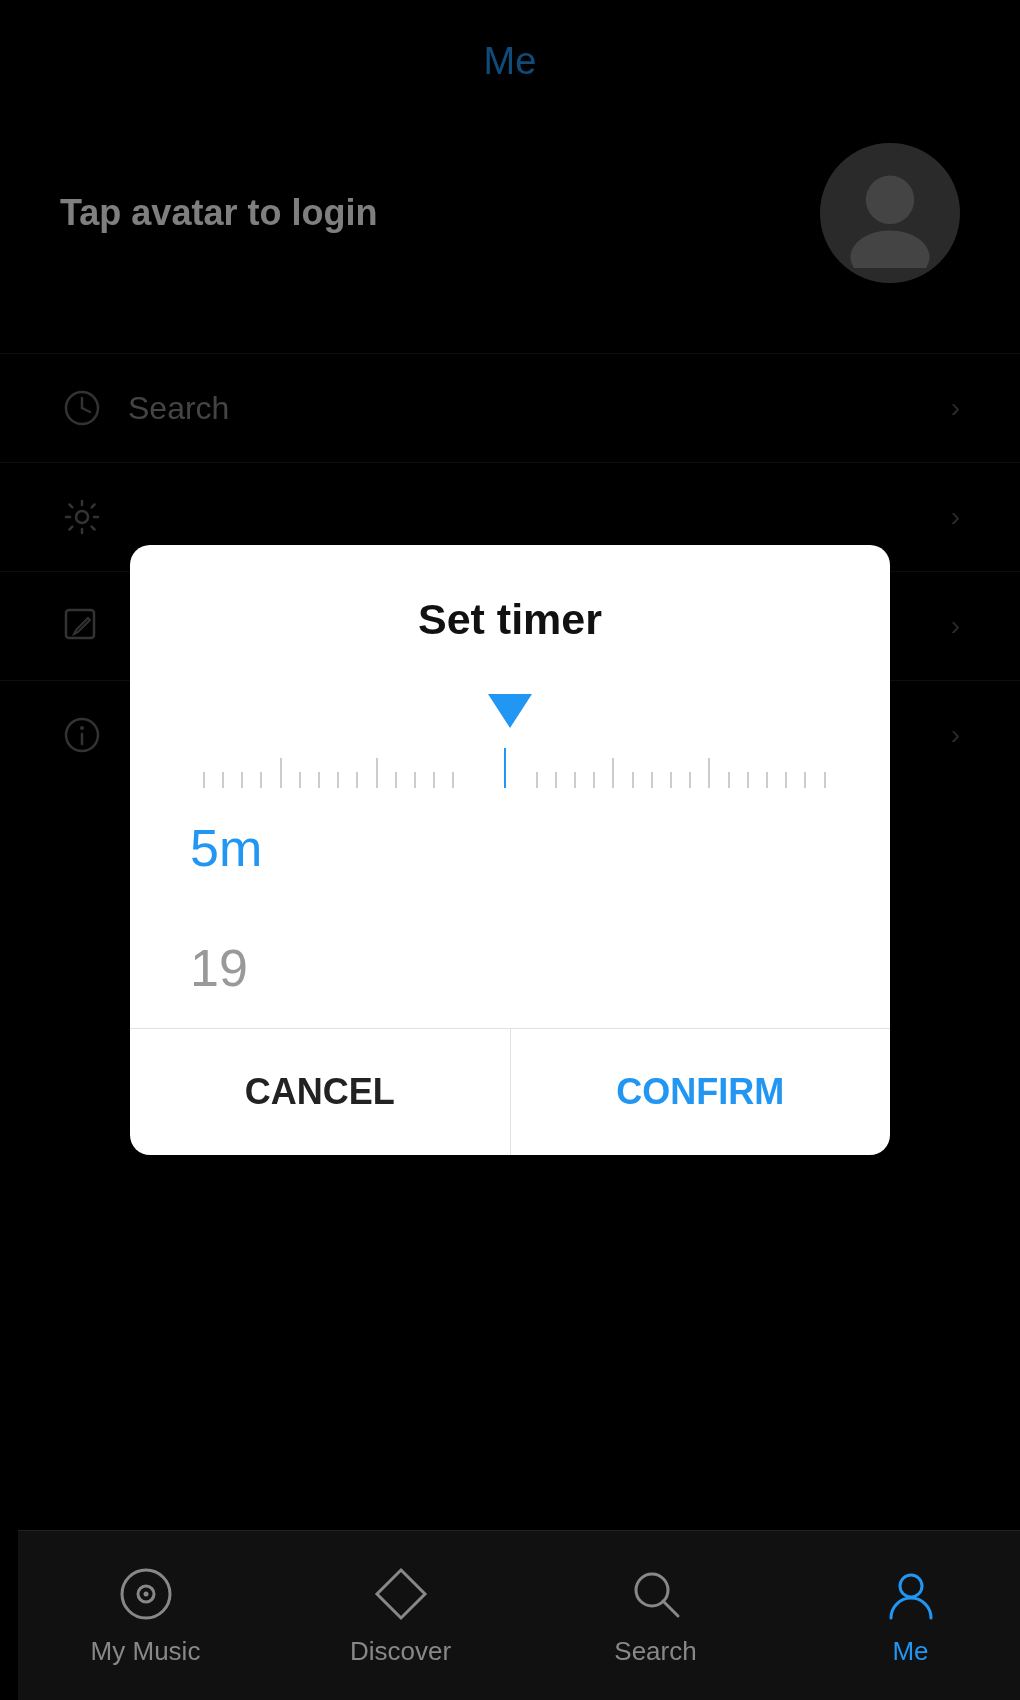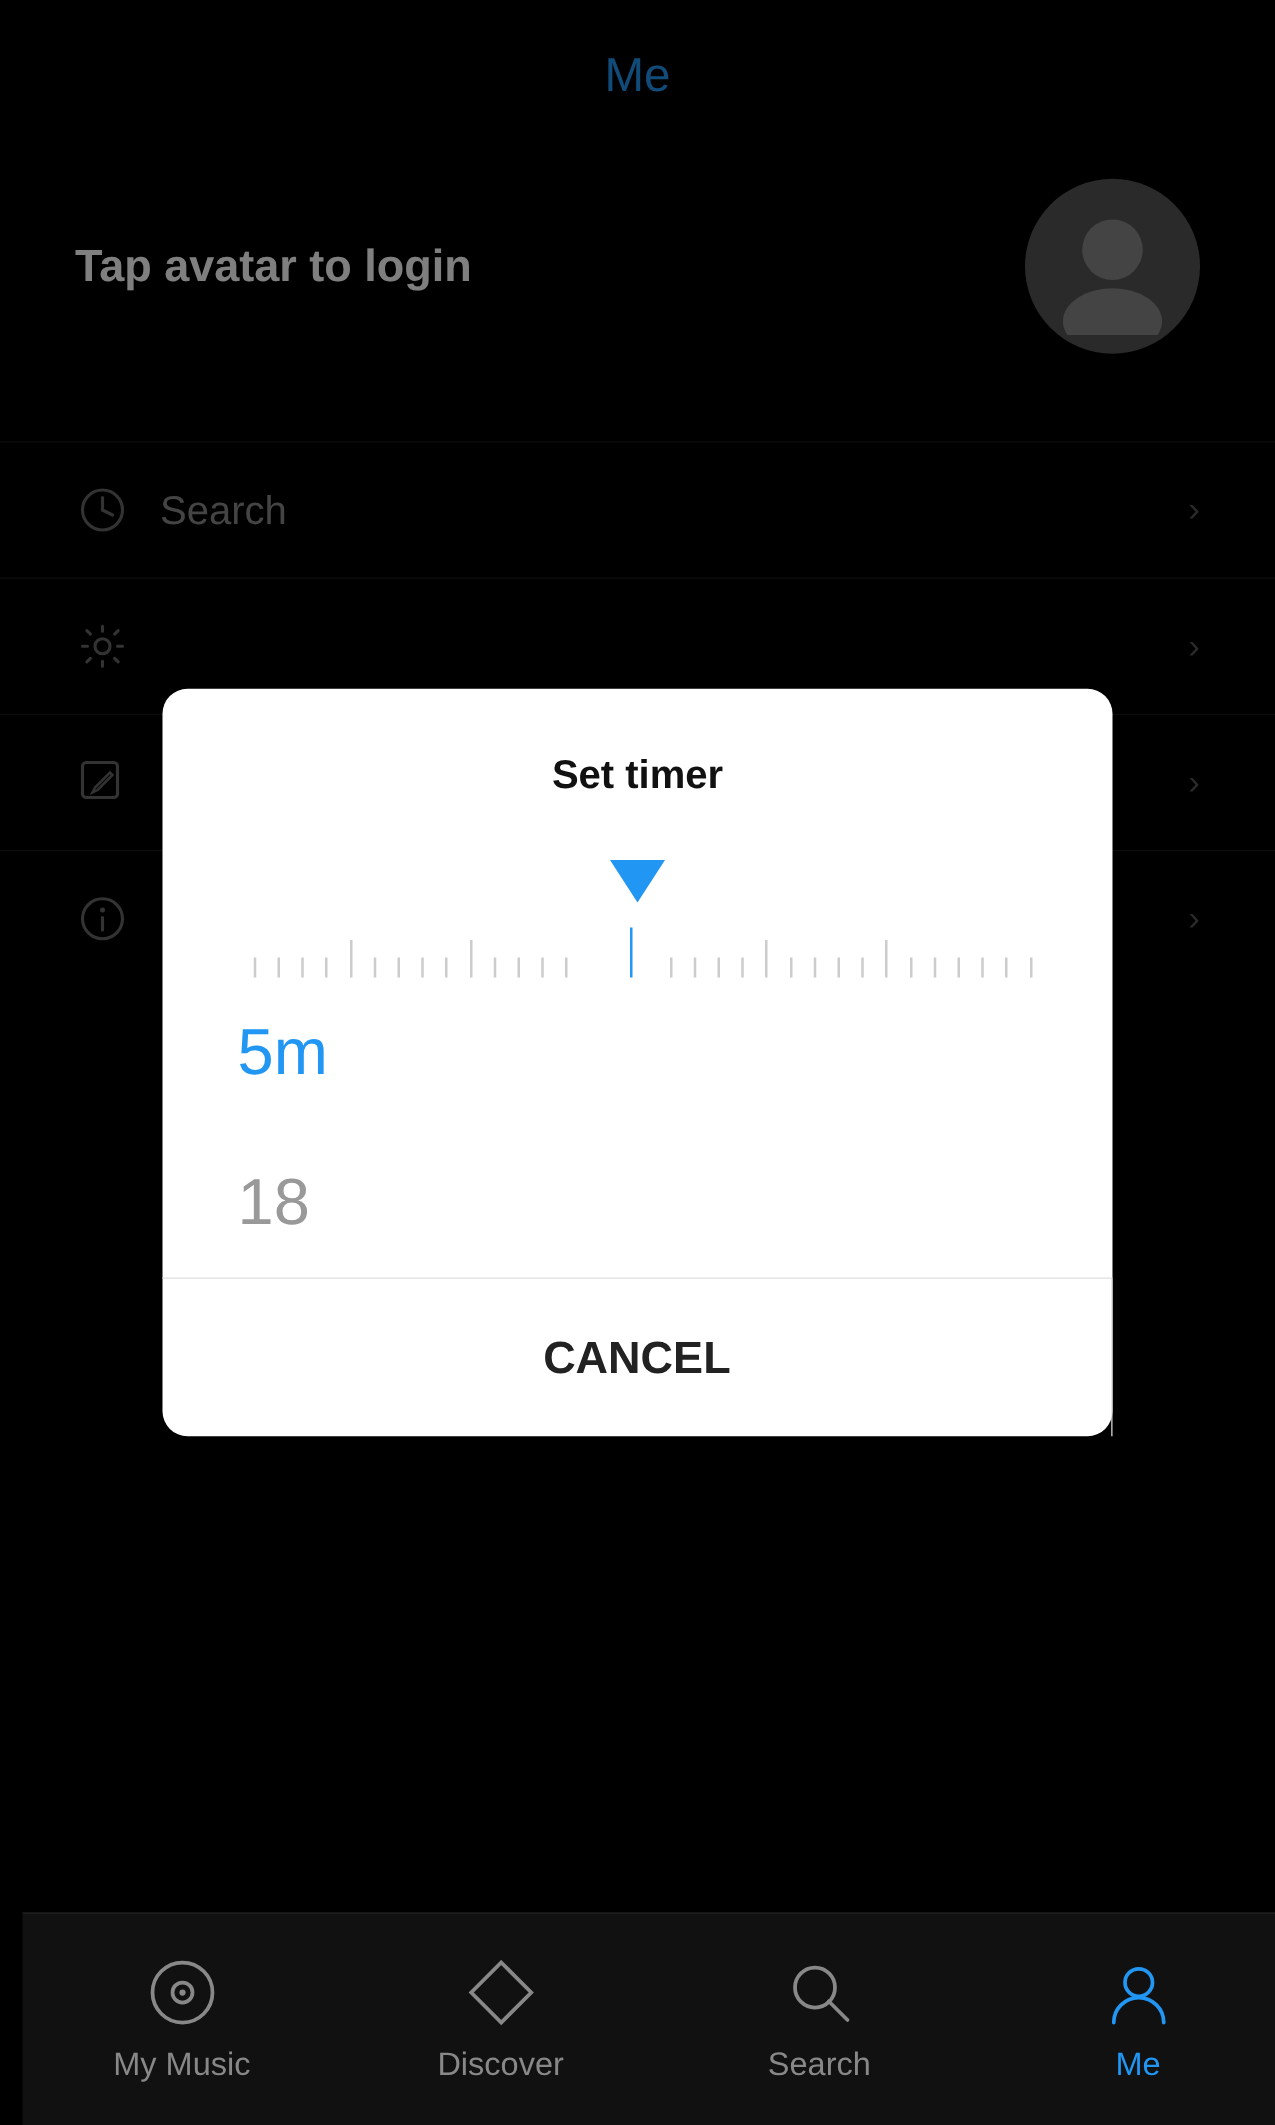--- a/index.html
+++ b/index.html
@@ -103,21 +103,21 @@
     .modal {
       background: #fff;
       border-radius: 20px;
       width: 760px;
       padding: 50px 60px 0;
       position: relative;
     }
 
     .modal-title {
       text-align: center;
-      font-size: 32px;
+      font-size: 43px;
       font-weight: 600;
       color: #111;
       margin-bottom: 50px;
     }
 
     .slider-indicator {
       display: flex;
       justify-content: center;
       margin-bottom: 10px;
     }
@@ -363,25 +363,26 @@
         <div class="tick-mark minor" style="left:87%; background:#ccc;"></div>
         <div class="tick-mark minor" style="left:90%; background:#ccc;"></div>
         <div class="tick-mark minor" style="left:93%; background:#ccc;"></div>
         <div class="tick-mark minor" style="left:96%; background:#ccc;"></div>
         <div class="tick-mark minor" style="left:99%; background:#ccc;"></div>
       </div>
     </div>
 
     <div class="slider-values">
       <span class="slider-value-active">5m</span>
-      <span class="slider-value-inactive">18</span>
+      <span class="slider-value-inactive">19</span>
     </div>
 
     <div class="dialog-buttons">
       <button class="dialog-btn dialog-btn-cancel">CANCEL</button>
+      <button class="dialog-btn dialog-btn-confirm">CONFIRM</button>
     </div>
   </div>
 </div>
 
 <div class="bottom-nav">
 
   <div class="nav-item">
     <div class="nav-icon">
       <svg viewBox="0 0 56 56" fill="none">
         <circle cx="28" cy="28" r="24" stroke="#888" stroke-width="3" fill="none"></circle>

